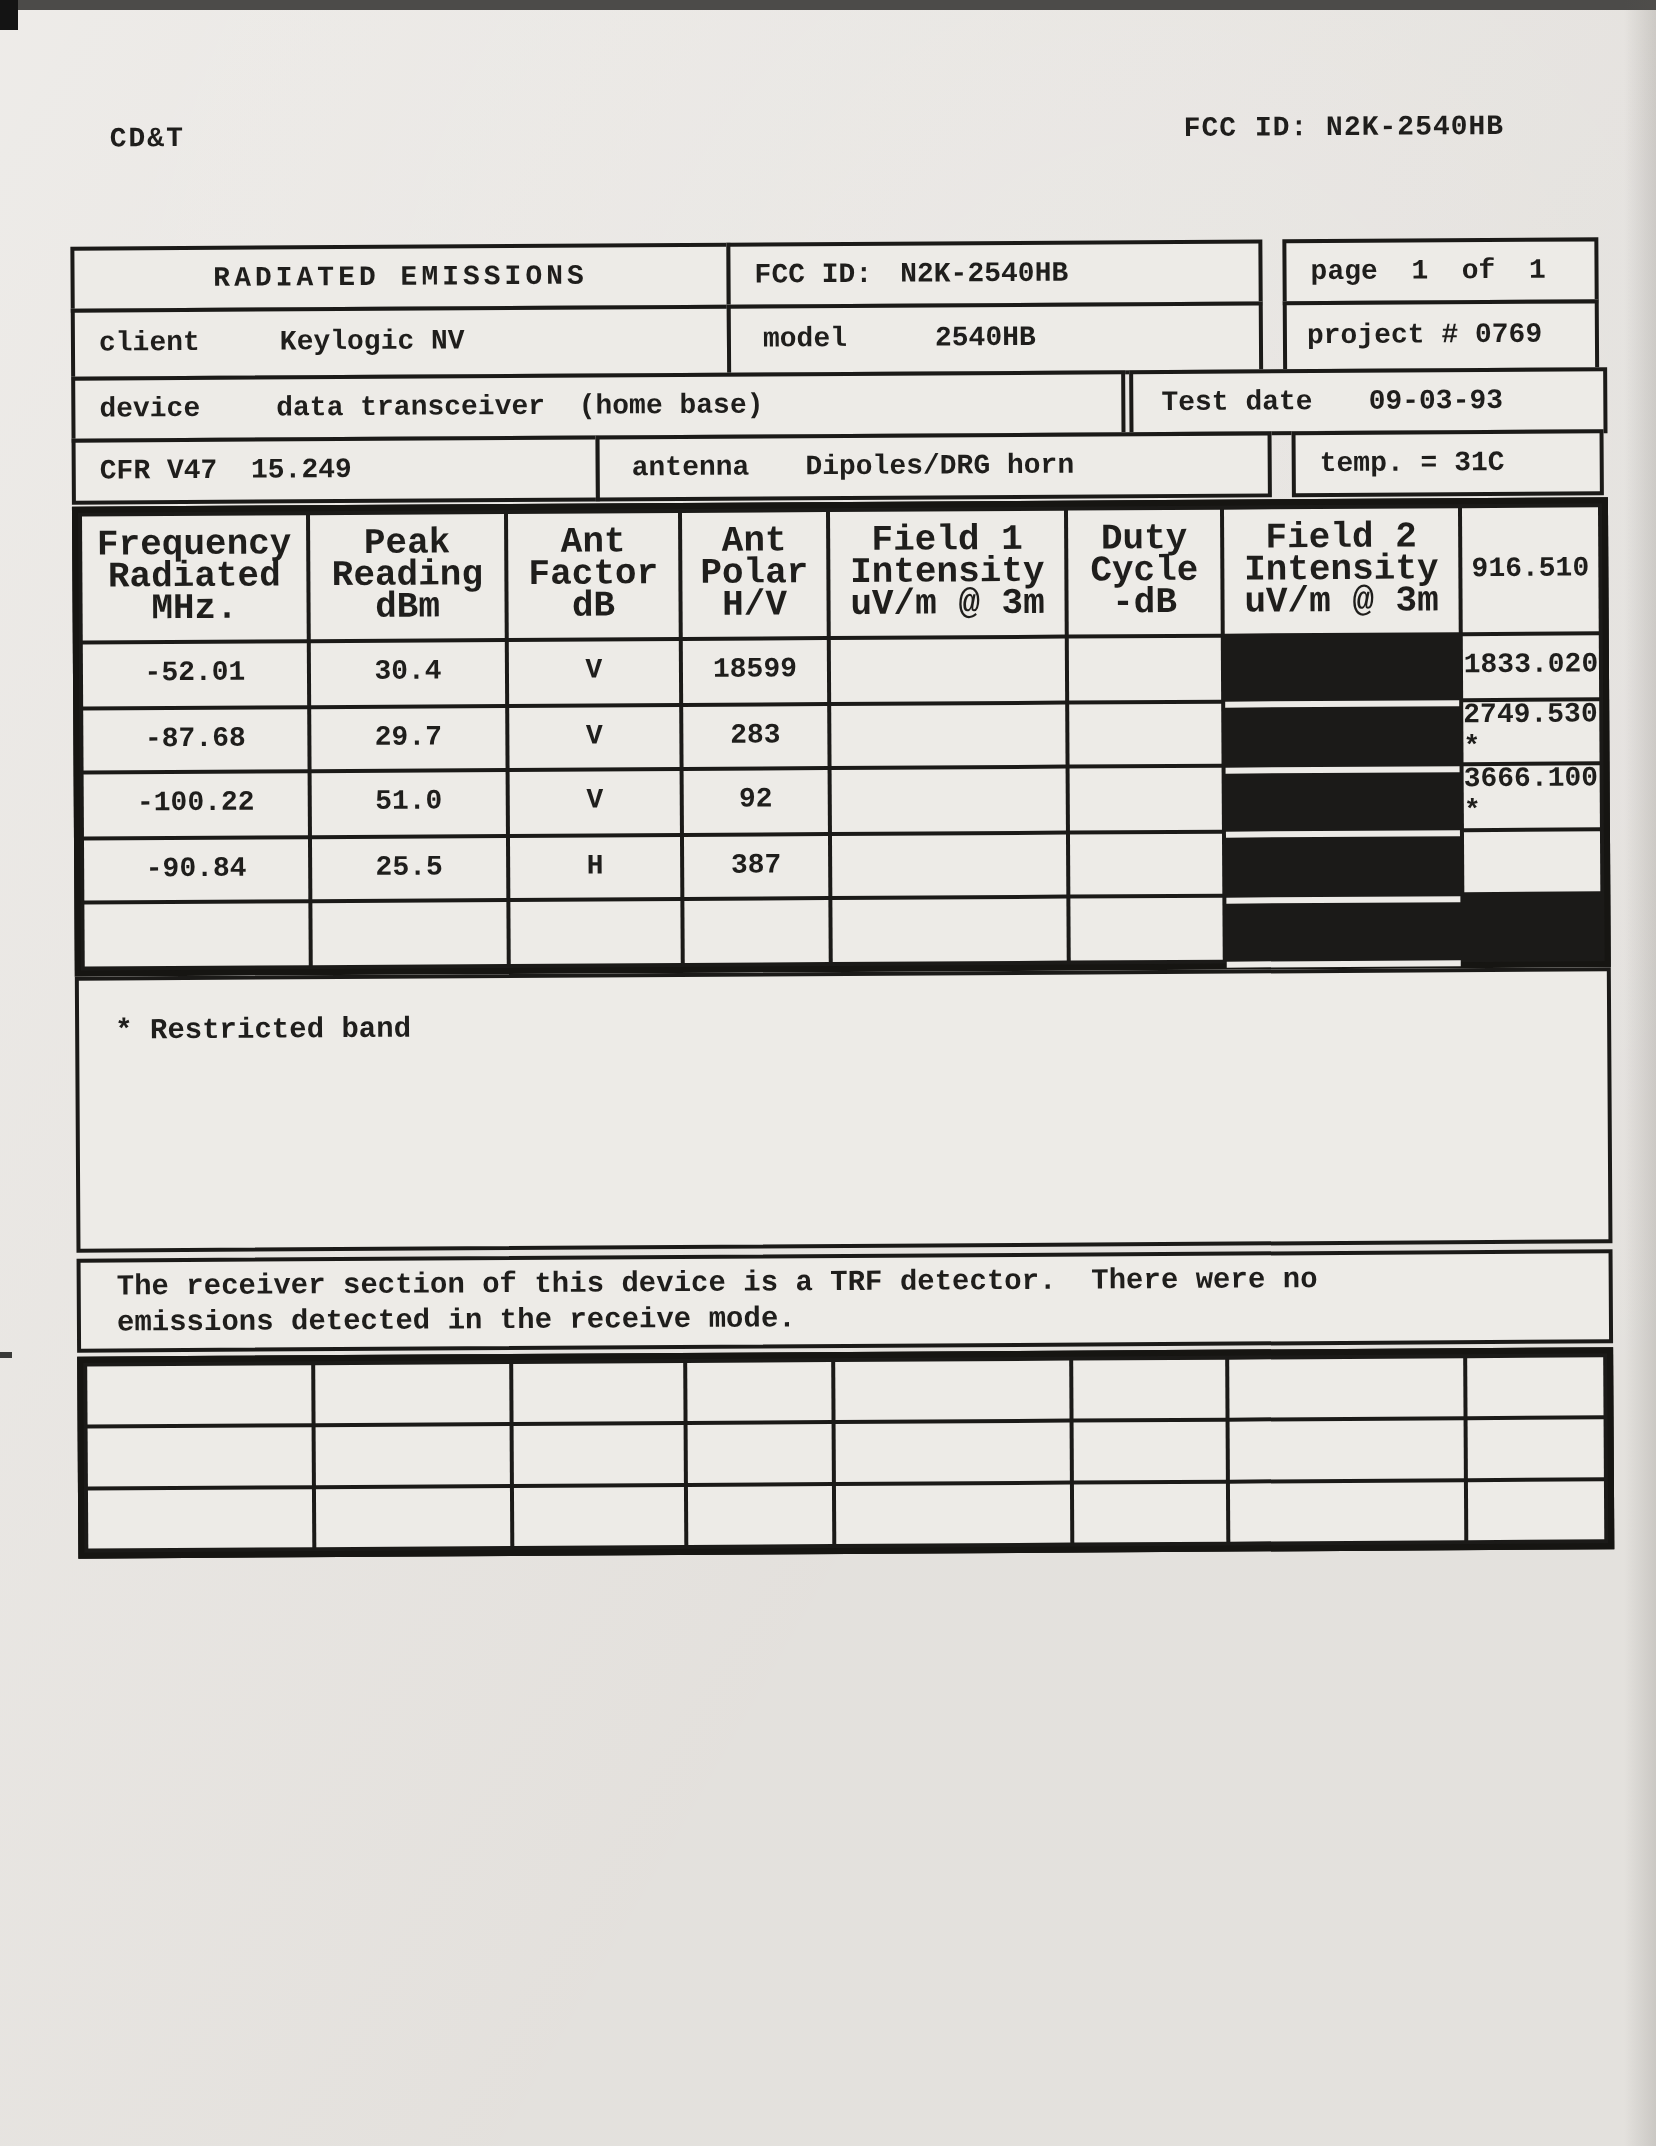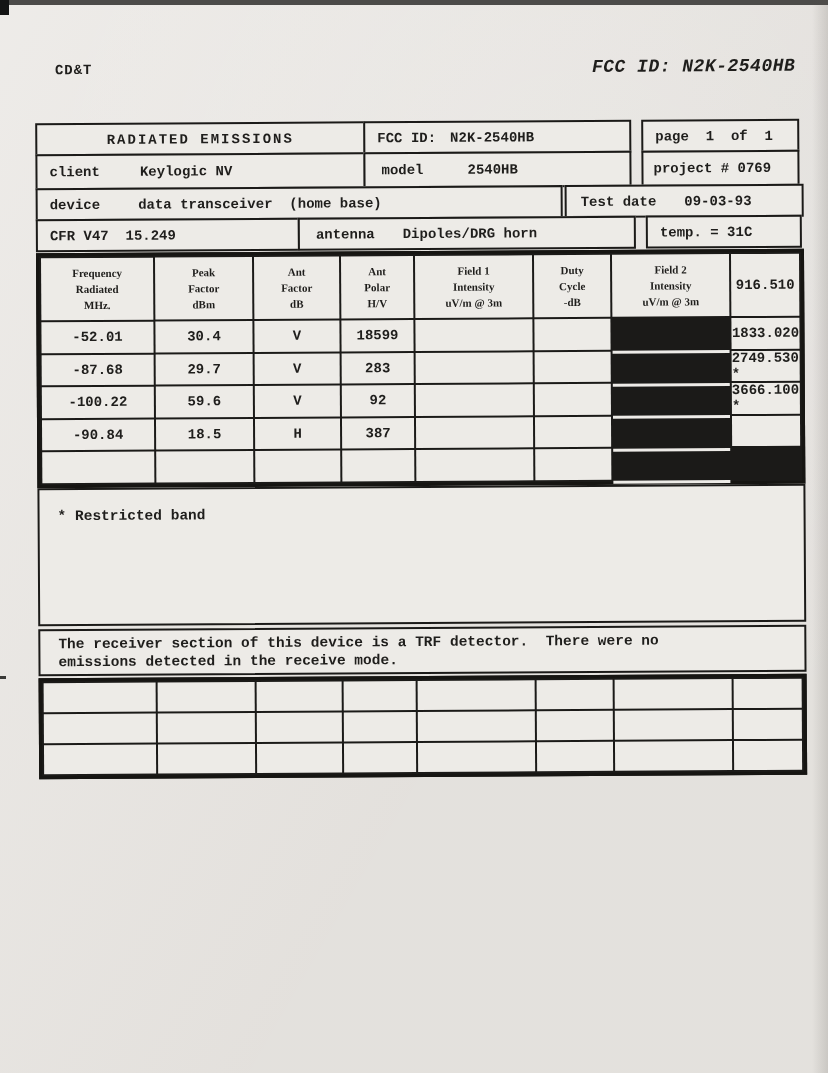--- a/index.html
+++ b/index.html
@@ -23,21 +23,21 @@
     background:linear-gradient(to right, rgba(0,0,0,0), rgba(90,86,80,0.18));}
 
   .content{
     position:absolute;top:0;left:0;width:828px;height:1073px;
     transform:rotate(-0.35deg);transform-origin:420px 420px;
     color:#1f1e1c;font-weight:bold;
   }
 
   
   .corner-label{position:absolute;left:57px;top:60px;font-size:14px;letter-spacing:1px;}
-  .fccid-label{position:absolute;left:594px;top:58px;font-size:18px;letter-spacing:0.5px;font-style:italic;}
+  .fccid-label{position:absolute;left:594px;top:58px;font-size:14px;letter-spacing:0.5px;}
 
   
   .info-table{position:absolute;left:37px;top:121px;width:768px;}
   .irow{display:flex;}
   .irow + .irow{margin-top:-2px;}
   .icell{
     box-sizing:border-box;border:2.5px solid #1b1a18;background:#edebe7;
     display:flex;align-items:center;font-size:14px;white-space:pre;
     overflow:hidden;
   }
@@ -73,21 +73,21 @@
     background:#1b1a18;border:3px solid #161512;padding:2px;
     display:grid;
     grid-template-columns:112px 97px 85px 72px 117px 76px 117px 1fr;
     grid-template-rows:62px repeat(5, 30.5px);
     gap:2px;
   }
   .cell{
     background:#edebe7;display:flex;align-items:center;justify-content:center;
     font-size:14px;overflow:hidden;
   }
-  .th{font-size:11px;line-height:16px;white-space:pre-line;text-align:center;align-items:center;font-family:Liberation Serif, serif;}
+  .th{font-size:18px;line-height:16px;white-space:pre-line;text-align:center;align-items:center;}
   .c-limit{justify-content:flex-end;align-items:flex-start;padding:3px 10px 0 0;box-sizing:border-box;margin-top:32px;}
 
   
   .note-box{
     position:absolute;left:37px;width:768px;box-sizing:border-box;
     border:2.5px solid #1b1a18;background:#edebe7;font-size:14.5px;
   }
   .restricted-box{top:486px;height:138px;padding:18px 0 0 18px;}
   .receiver-box{top:627px;height:47px;padding:4px 0 0 18px;line-height:18px;white-space:pre-wrap;}
 
@@ -153,21 +153,21 @@
         </div>
         <div class="icell c-temp">temp. = 31C</div>
       </div>
     </div>
 
     <div class="main-table">
       <div class="cell th">Frequency
 Radiated
 MHz.</div>
       <div class="cell th">Peak
-Factor
+Reading
 dBm</div>
       <div class="cell th">Ant
 Factor
 dB</div>
       <div class="cell th">Ant
 Polar
 H/V</div>
       <div class="cell th">Field 1
 Intensity
 uV/m @ 3m</div>
@@ -191,30 +191,30 @@
       <div class="cell td">-87.68</div>
       <div class="cell td">29.7</div>
       <div class="cell td">V</div>
       <div class="cell td">283</div>
       <div class="cell td"></div>
       <div class="cell td"></div>
       <div class="cell td c-limit">500</div>
 
       <div class="cell td">2749.530 *</div>
       <div class="cell td">-100.22</div>
-      <div class="cell td">59.6</div>
+      <div class="cell td">51.0</div>
       <div class="cell td">V</div>
       <div class="cell td">92</div>
       <div class="cell td"></div>
       <div class="cell td"></div>
       <div class="cell td c-limit">500</div>
 
       <div class="cell td">3666.100 *</div>
       <div class="cell td">-90.84</div>
-      <div class="cell td">18.5</div>
+      <div class="cell td">25.5</div>
       <div class="cell td">H</div>
       <div class="cell td">387</div>
       <div class="cell td"></div>
       <div class="cell td"></div>
       <div class="cell td c-limit">500</div>
 
       <div class="cell td"></div>
       <div class="cell td"></div>
       <div class="cell td"></div>
       <div class="cell td"></div>

